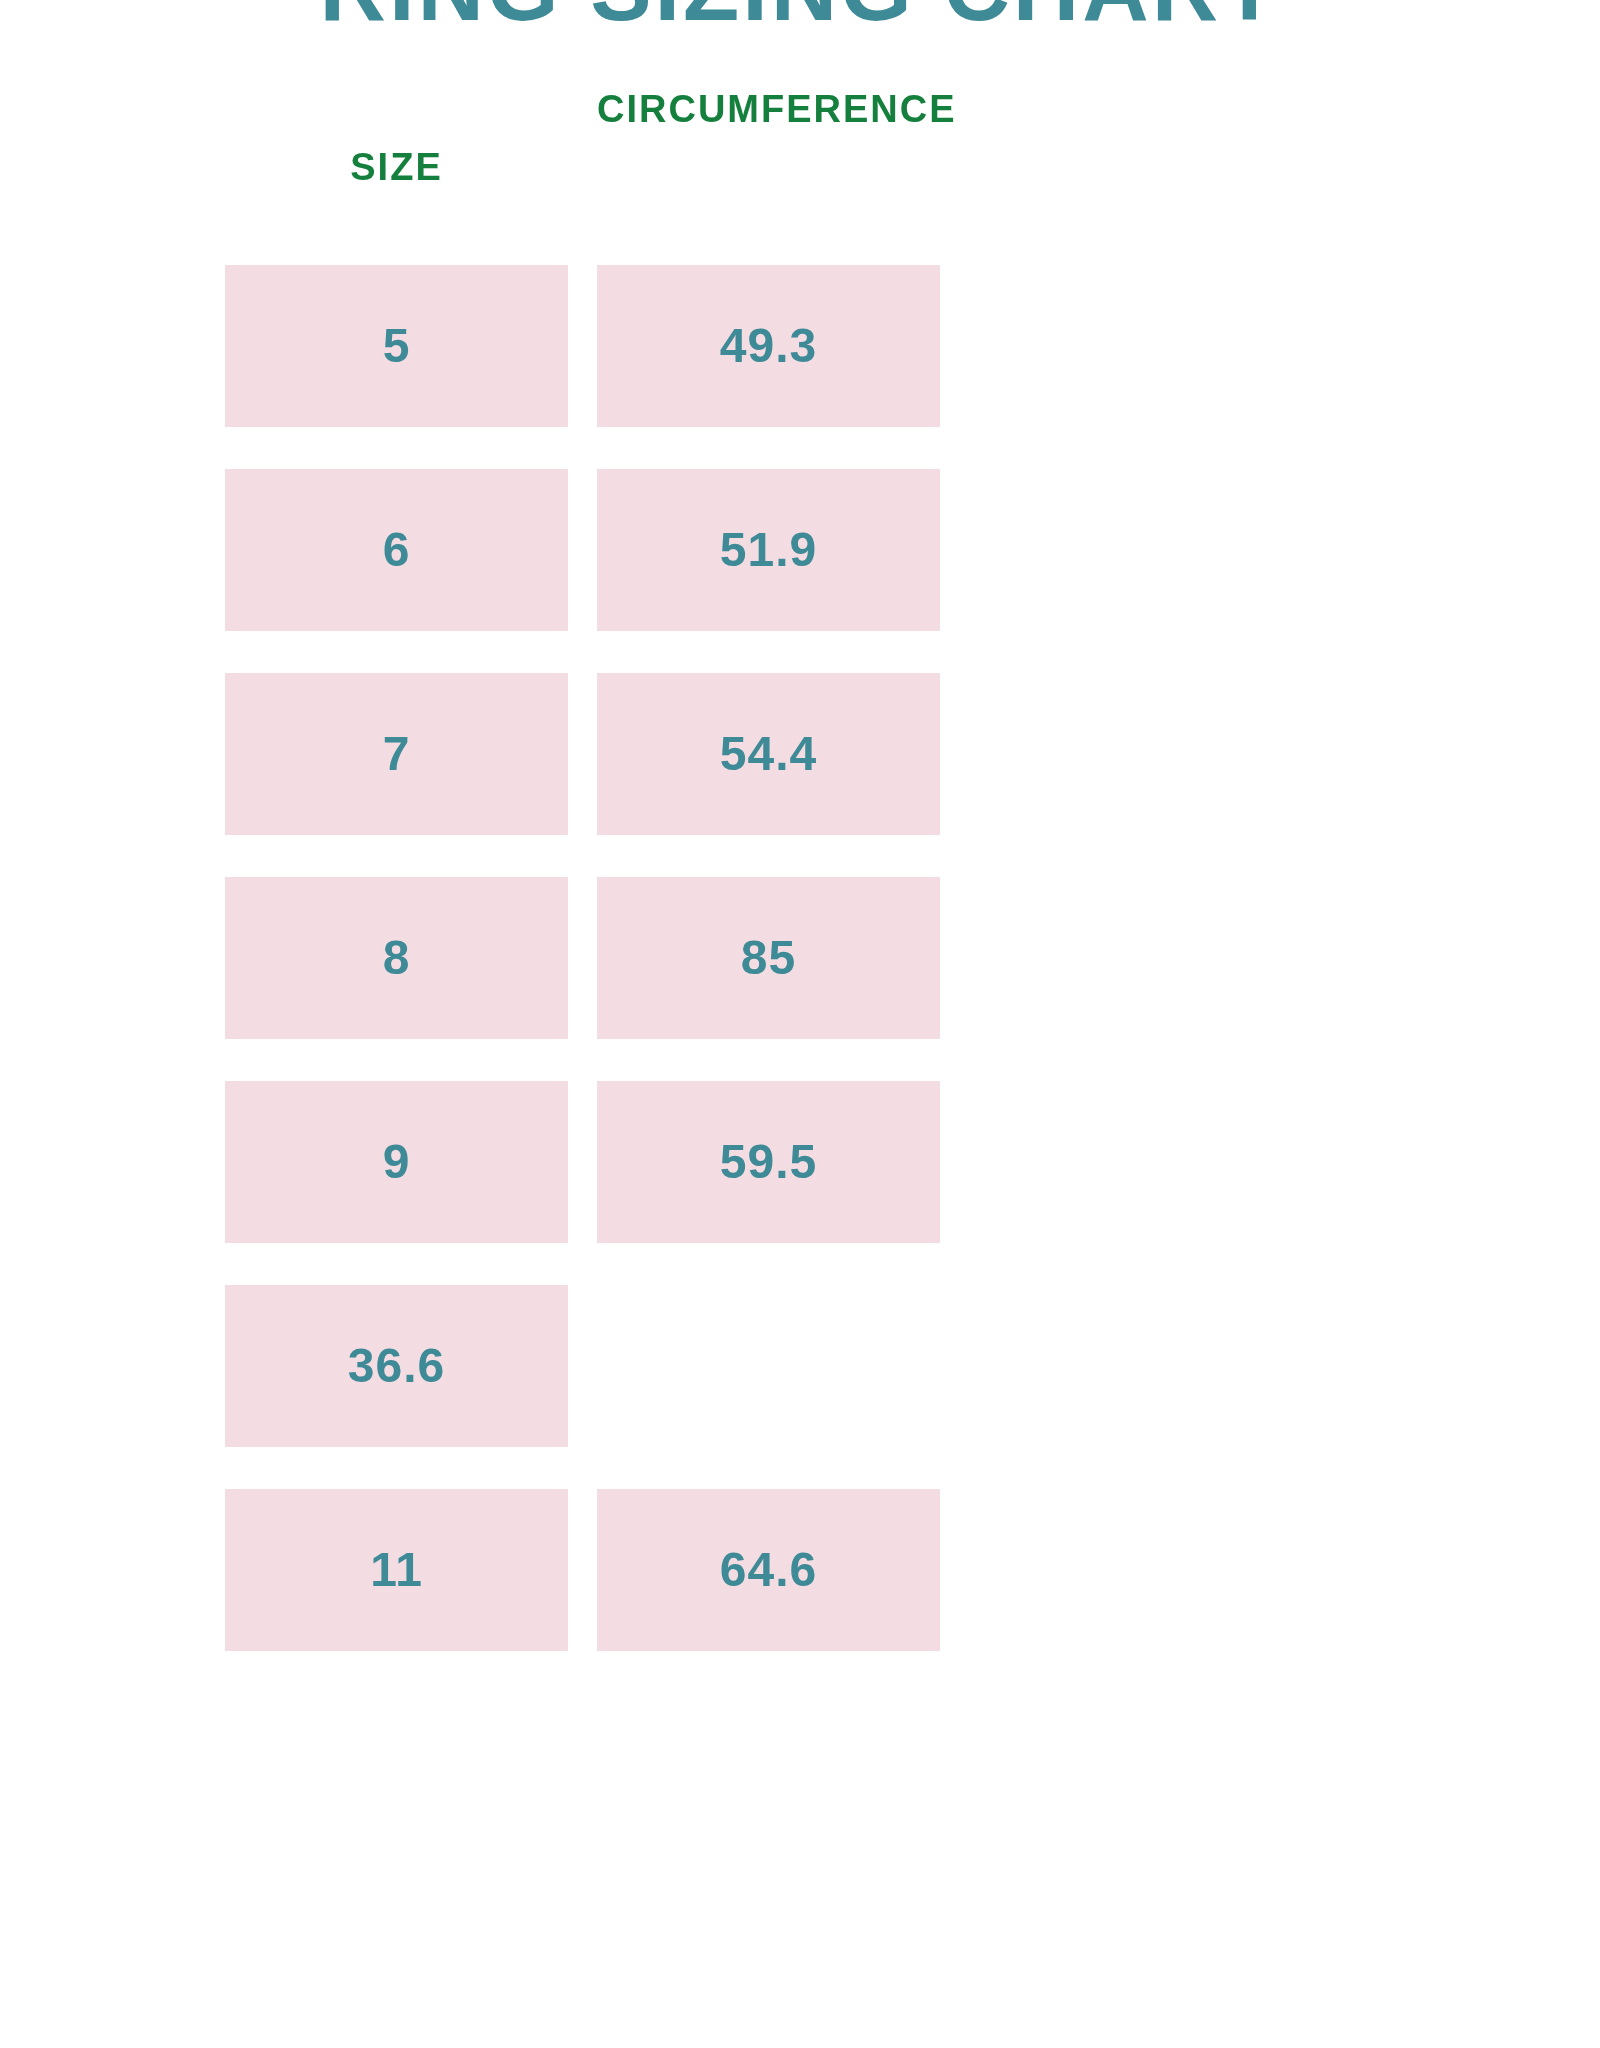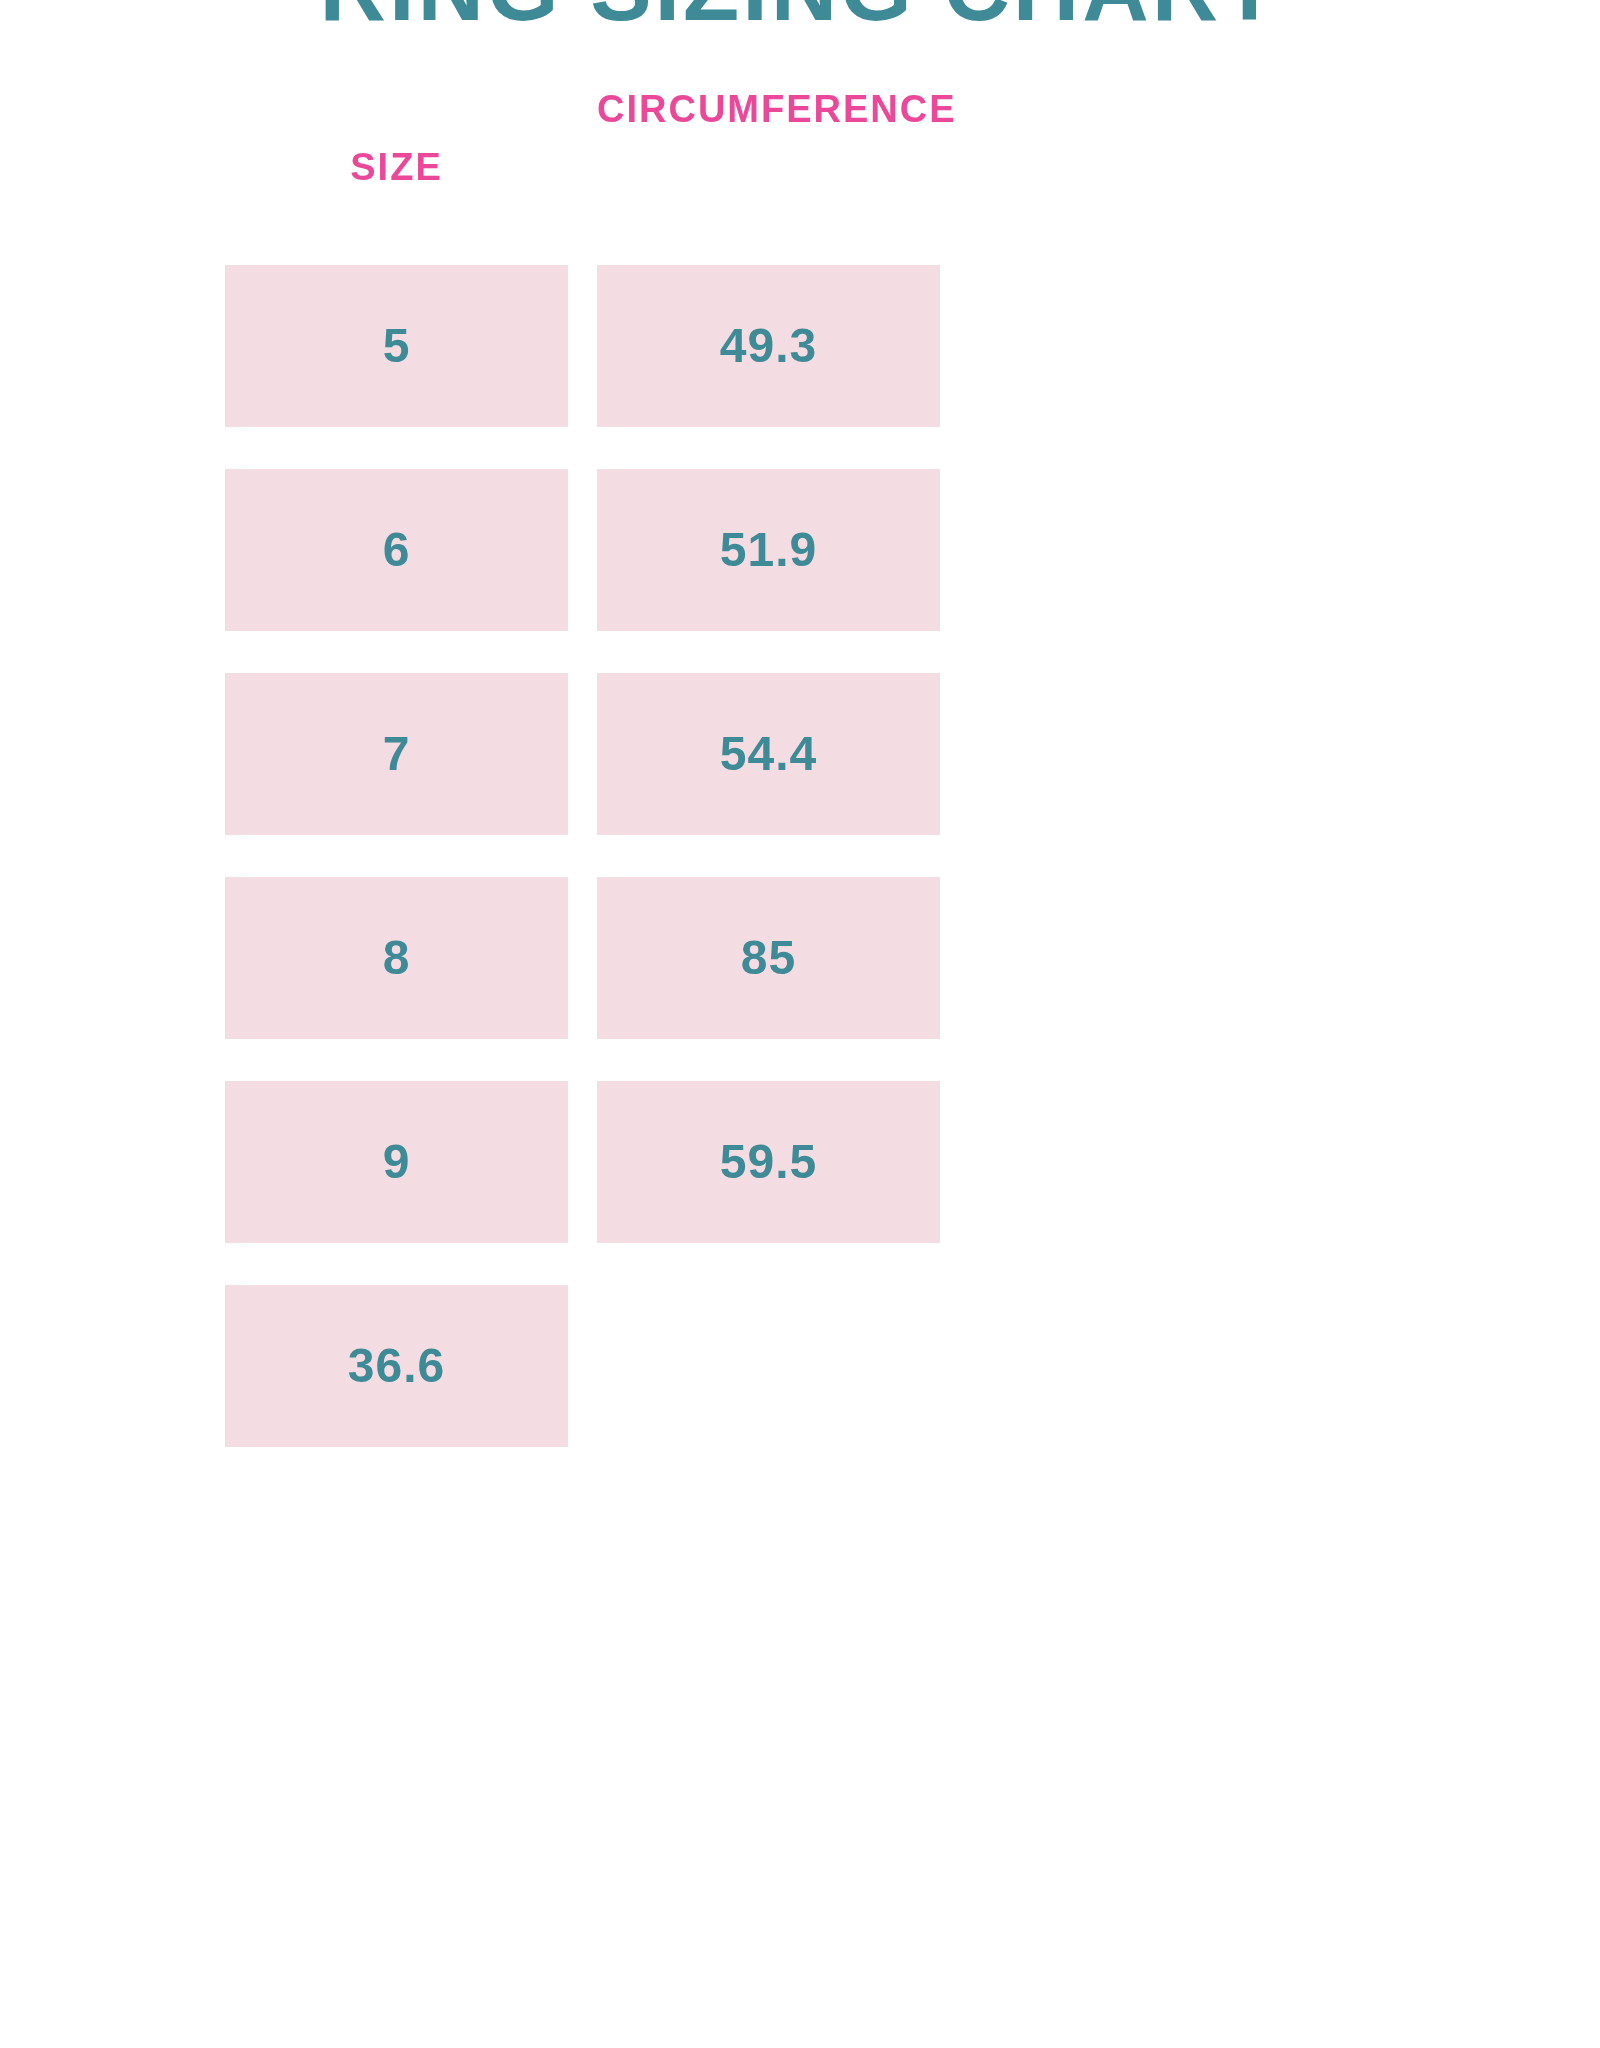--- a/index.html
+++ b/index.html
@@ -53,21 +53,21 @@
     position: absolute;
     left: 225px;
     top: 86px;
     width: 715px;
     height: 150px;
   }
 
   .col-head {
     position: absolute;
     text-align: center;
-    color: #ec4899;
+    color: #15803d;
     font-weight: 700;
     font-size: 38px;
     line-height: 46px;
     letter-spacing: 2px;
   }
 
   .col-head.size {
     left: 0;
     width: 343px;
     top: 58px;
@@ -151,16 +151,20 @@
 
     <div class="row">
       <div class="cell">9</div>
       <div class="cell">59.5</div>
     </div>
 
     <div class="row">
       <div class="cell">36.6</div>
     </div>
 
+    <div class="row">
+      <div class="cell">11</div>
+      <div class="cell">64.6</div>
+    </div>
 
   </div>
 
 </div>
 
 </body></html>

